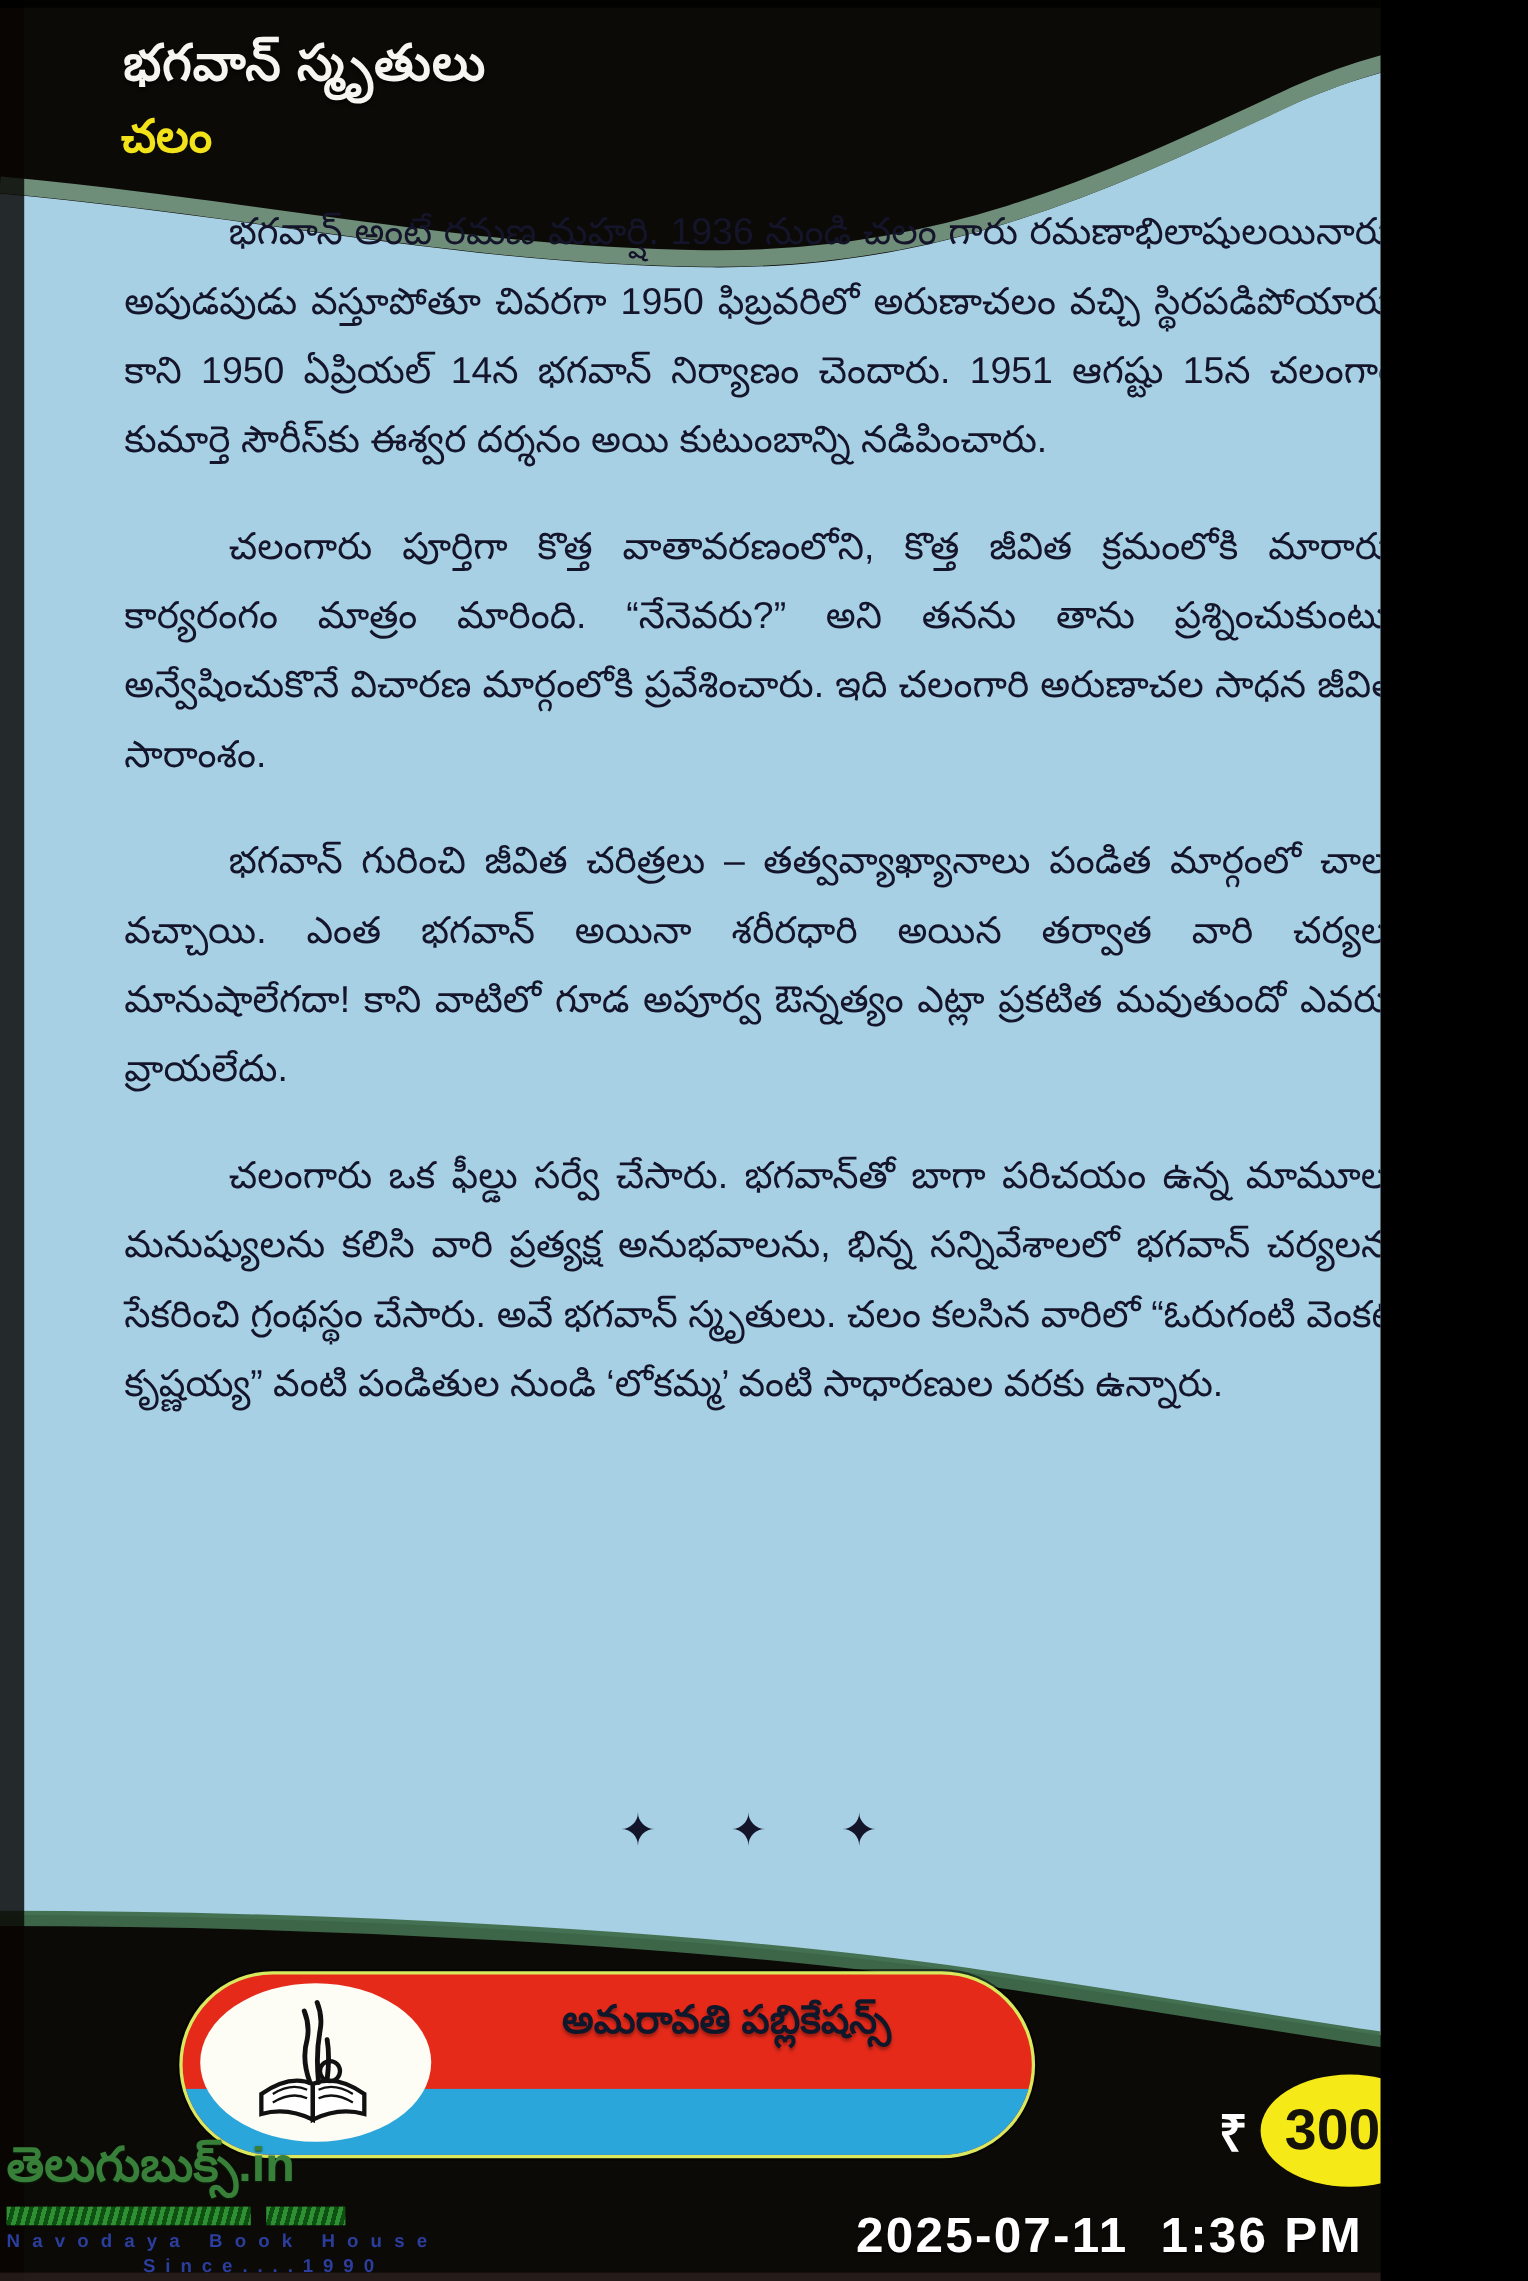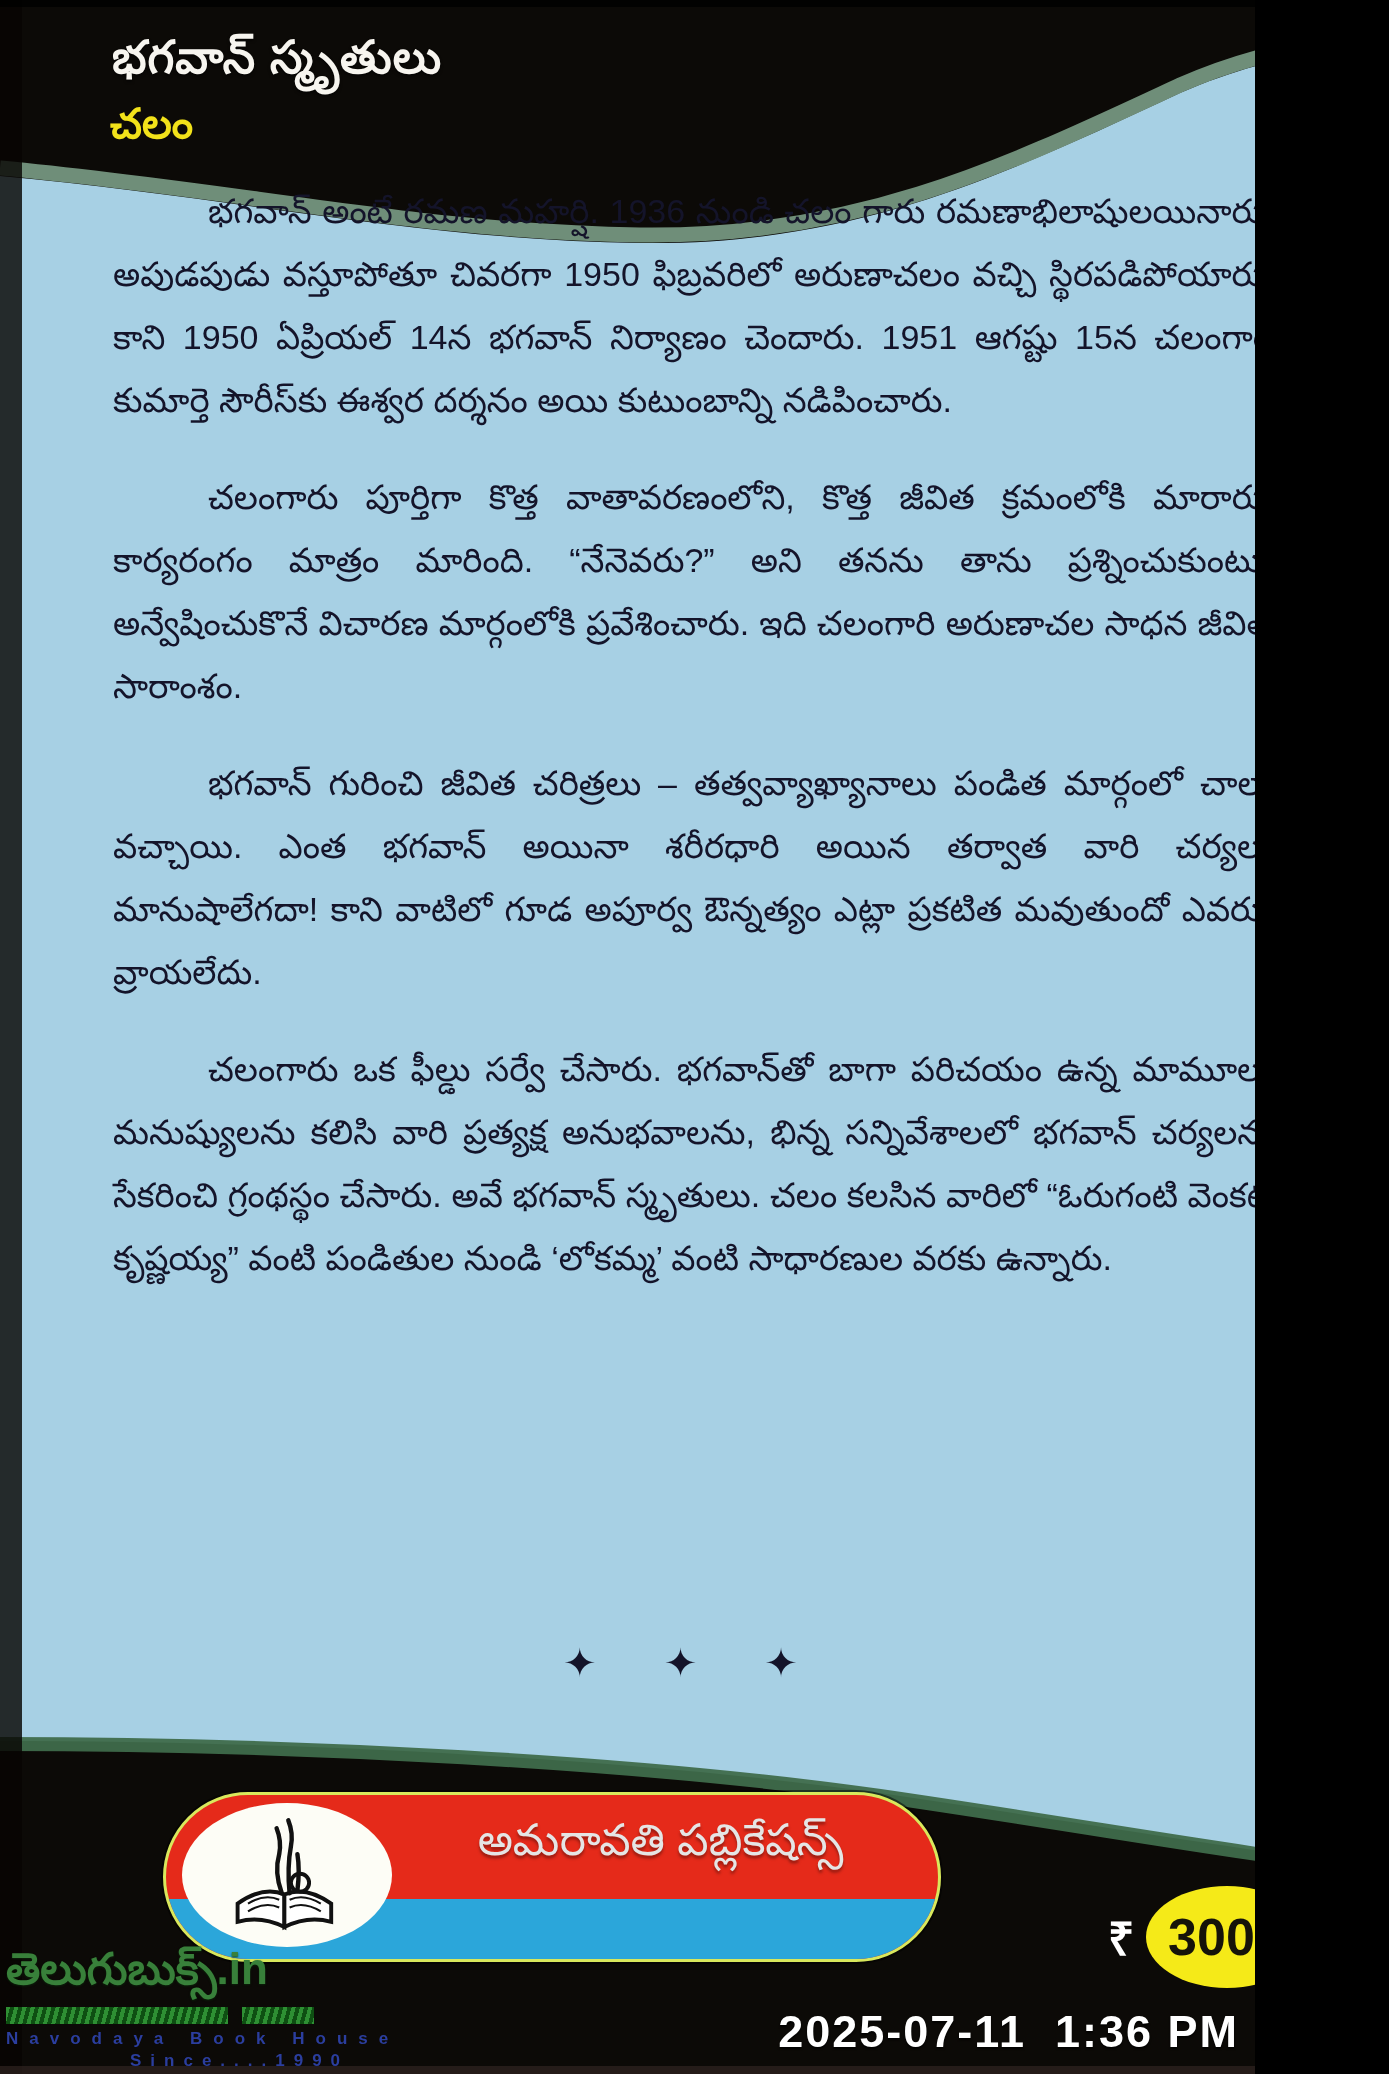--- a/index.html
+++ b/index.html
@@ -57,21 +57,21 @@
   }
   .banner-logo{
     position:absolute;left:16px;top:8px;width:210px;height:144px;
     border-radius:50%;
     background:#fdfdf6;
     display:flex;align-items:center;justify-content:center;
   }
   .banner-name{
     position:absolute;left:232px;top:20px;width:525px;
     text-align:center;
-    font-size:44px;font-weight:400;color:#e5e5e5;
+    font-size:36px;font-weight:700;color:#0f172a;
     text-shadow:0 3px 3px rgba(0,0,0,.35);
   }
   .banner-address{
     position:absolute;left:232px;bottom:6px;width:525px;
     text-align:center;
     font-size:31px;font-weight:700;
     color:var(--address-blue,#15207a);
   }
 
   

